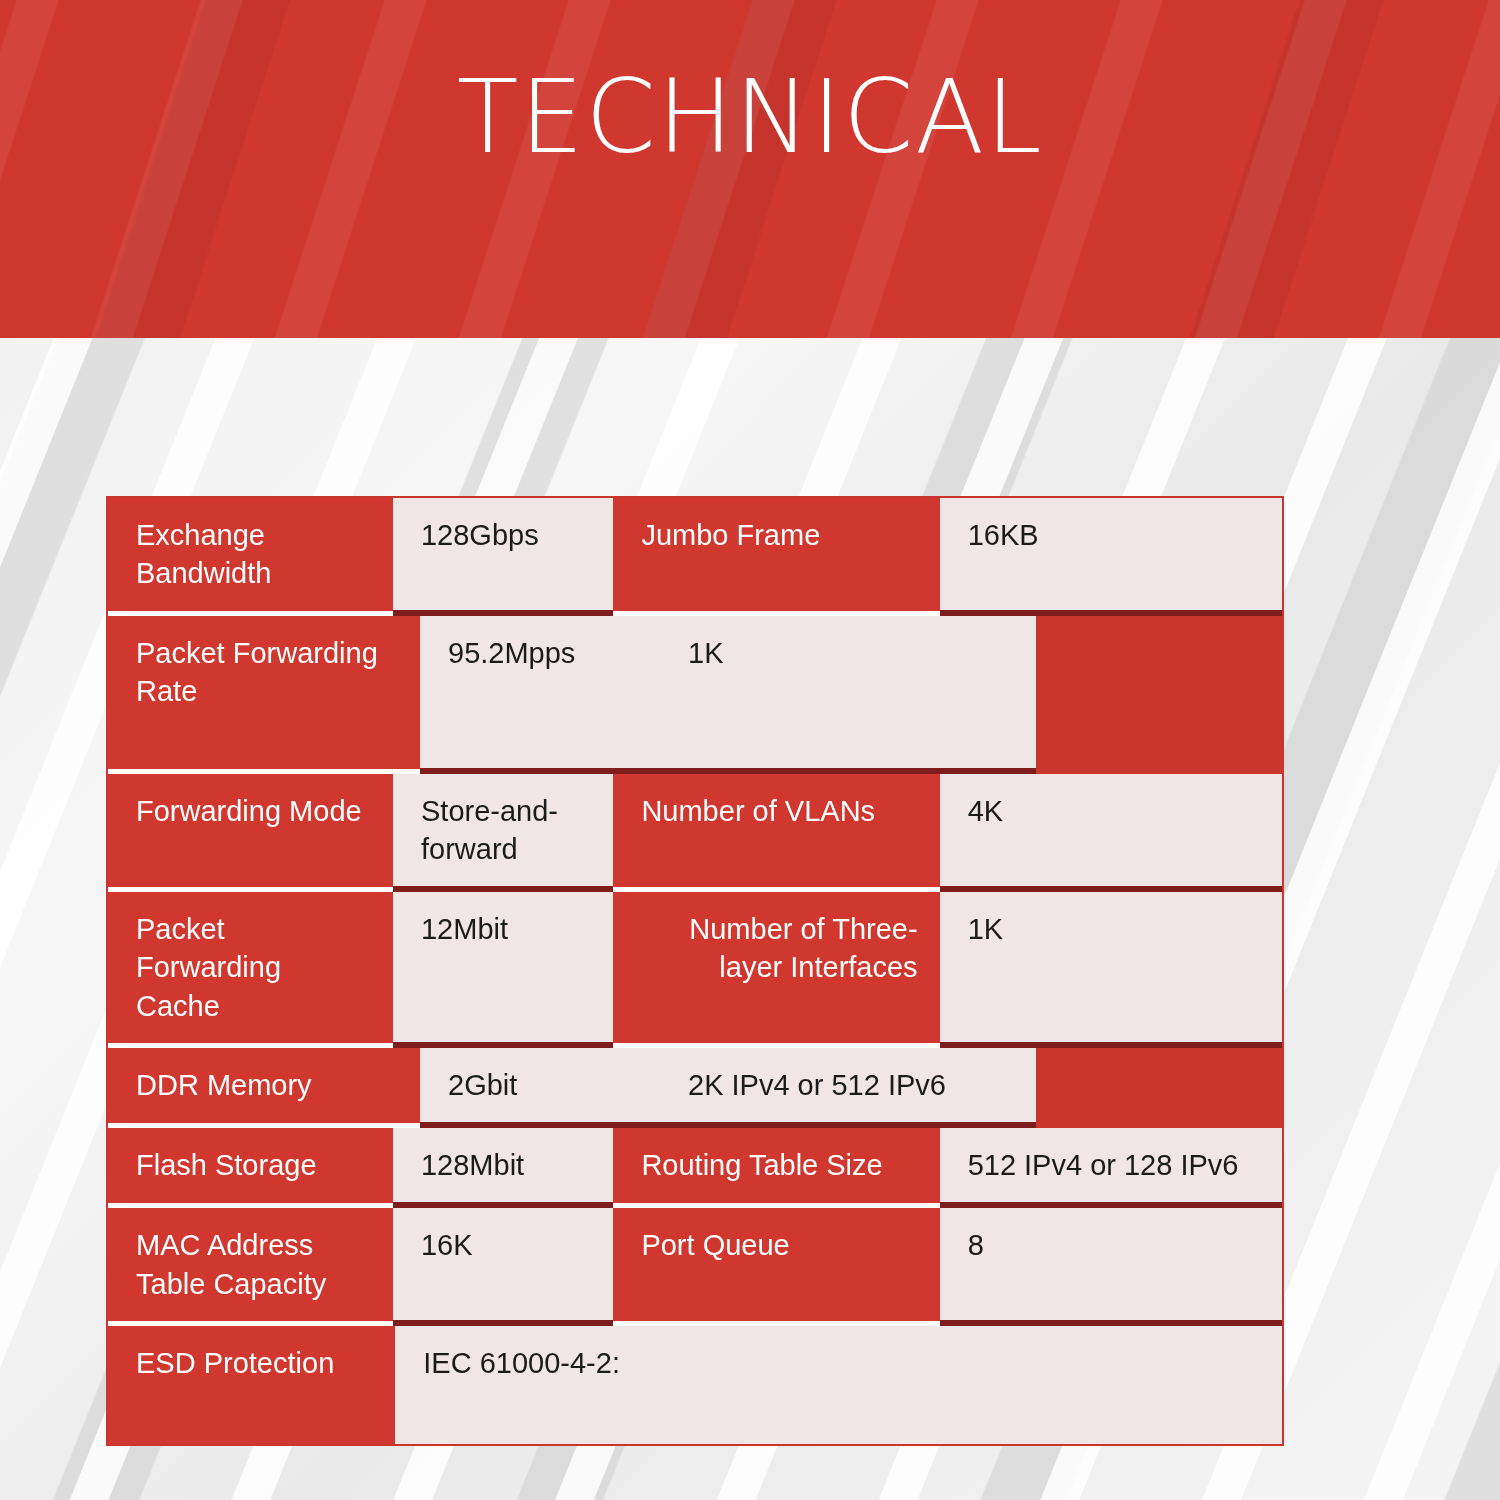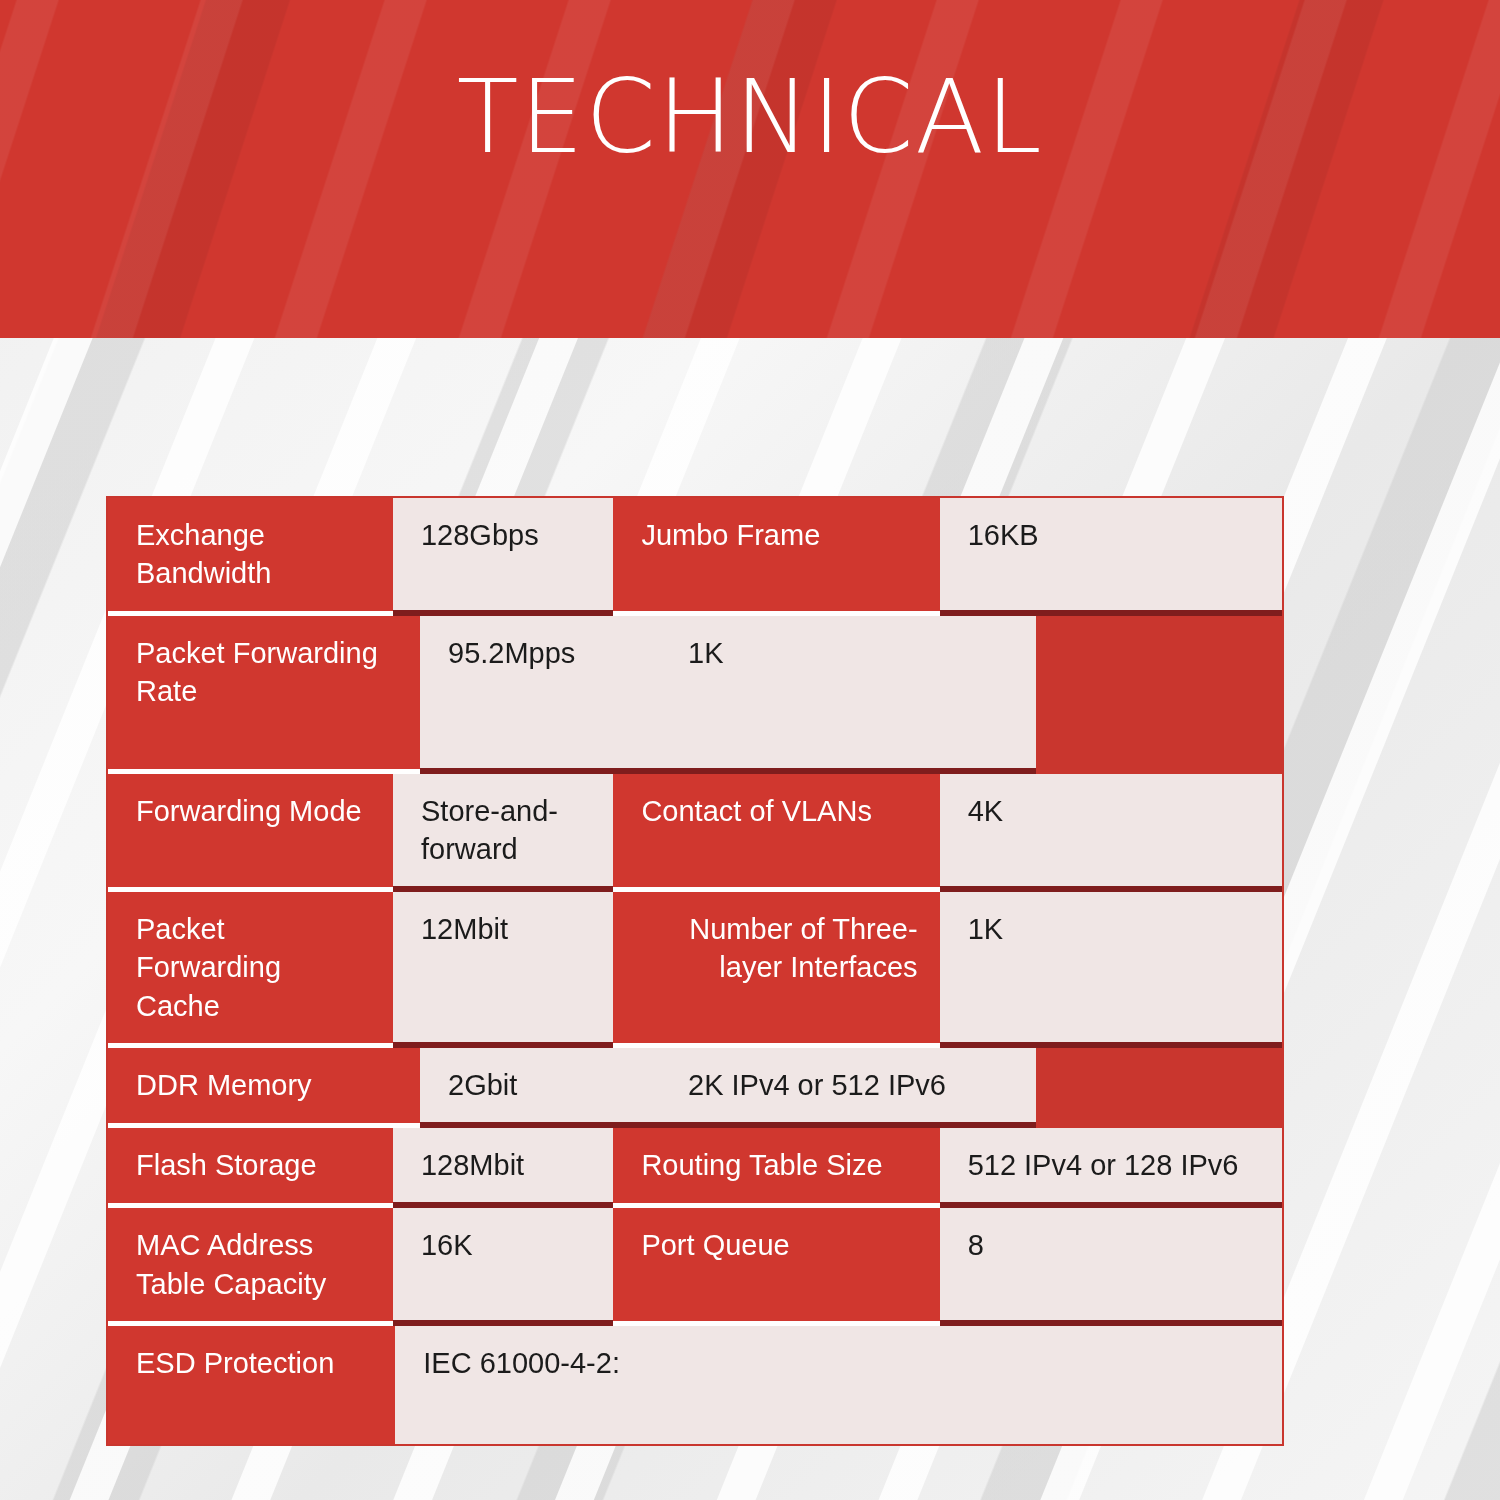--- a/index.html
+++ b/index.html
@@ -156,21 +156,21 @@
 
   <div class="spec-row r1">
     <div class="cell label c1">Packet Forwarding Rate</div>
     <div class="cell value c2">95.2Mpps</div>
     <div class="cell value c4">1K</div>
   </div>
 
   <div class="spec-row r2">
     <div class="cell label c1">Forwarding Mode</div>
     <div class="cell value c2">Store-and-forward</div>
-    <div class="cell label c3">Contact of VLANs</div>
+    <div class="cell label c3">Number of VLANs</div>
     <div class="cell value c4">4K</div>
   </div>
 
   <div class="spec-row r3">
     <div class="cell label c1">Packet Forwarding Cache</div>
     <div class="cell value c2">12Mbit</div>
     <div class="cell label c3">Number of Three-layer Interfaces</div>
     <div class="cell value c4">1K</div>
   </div>
 

